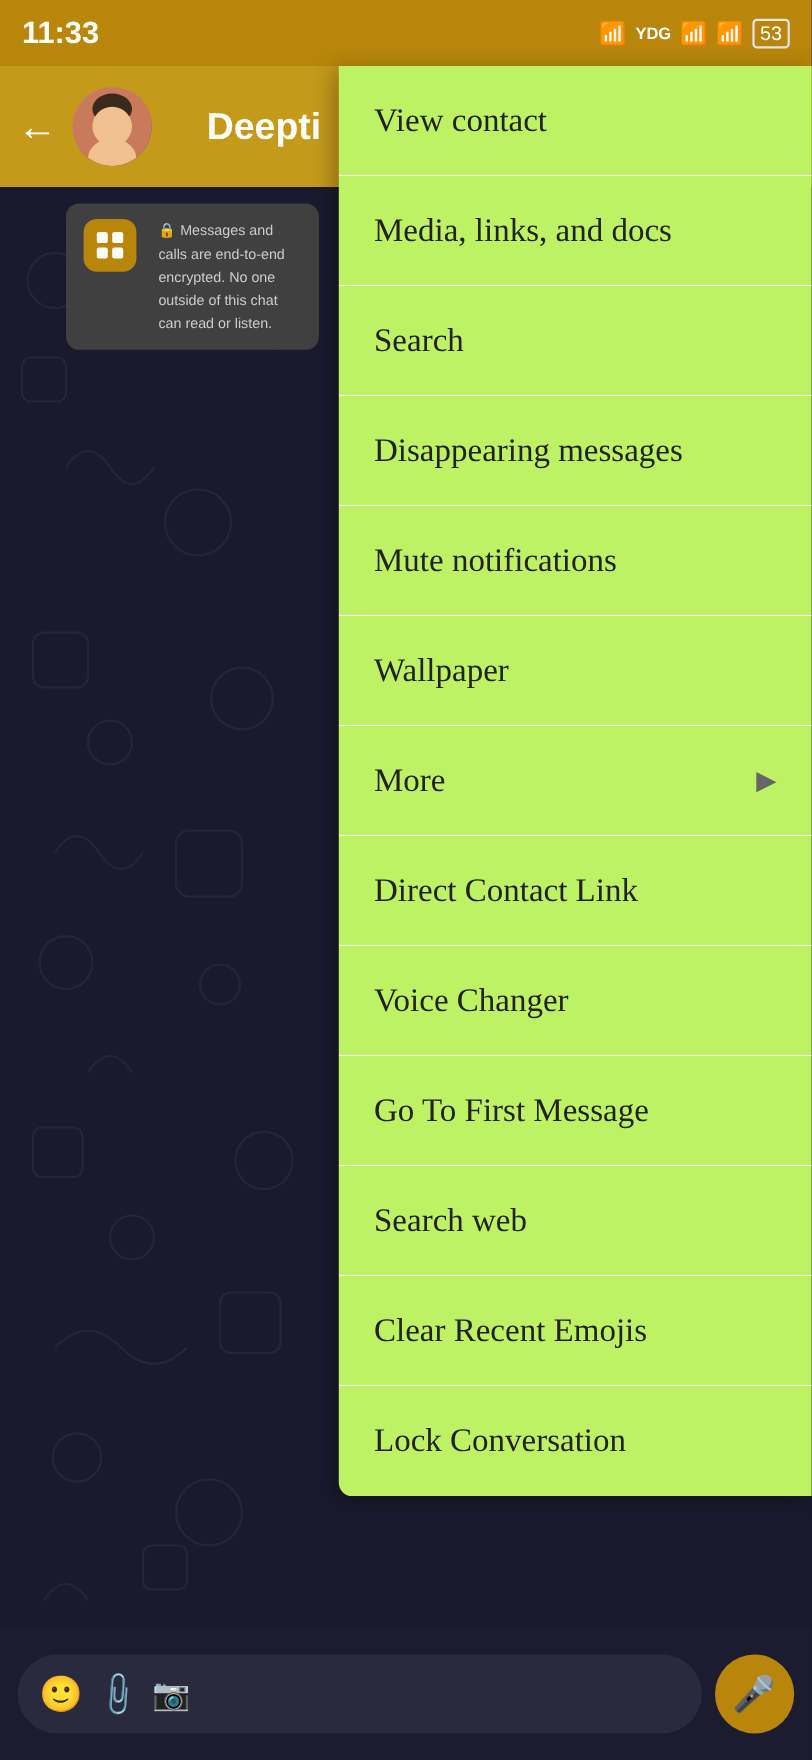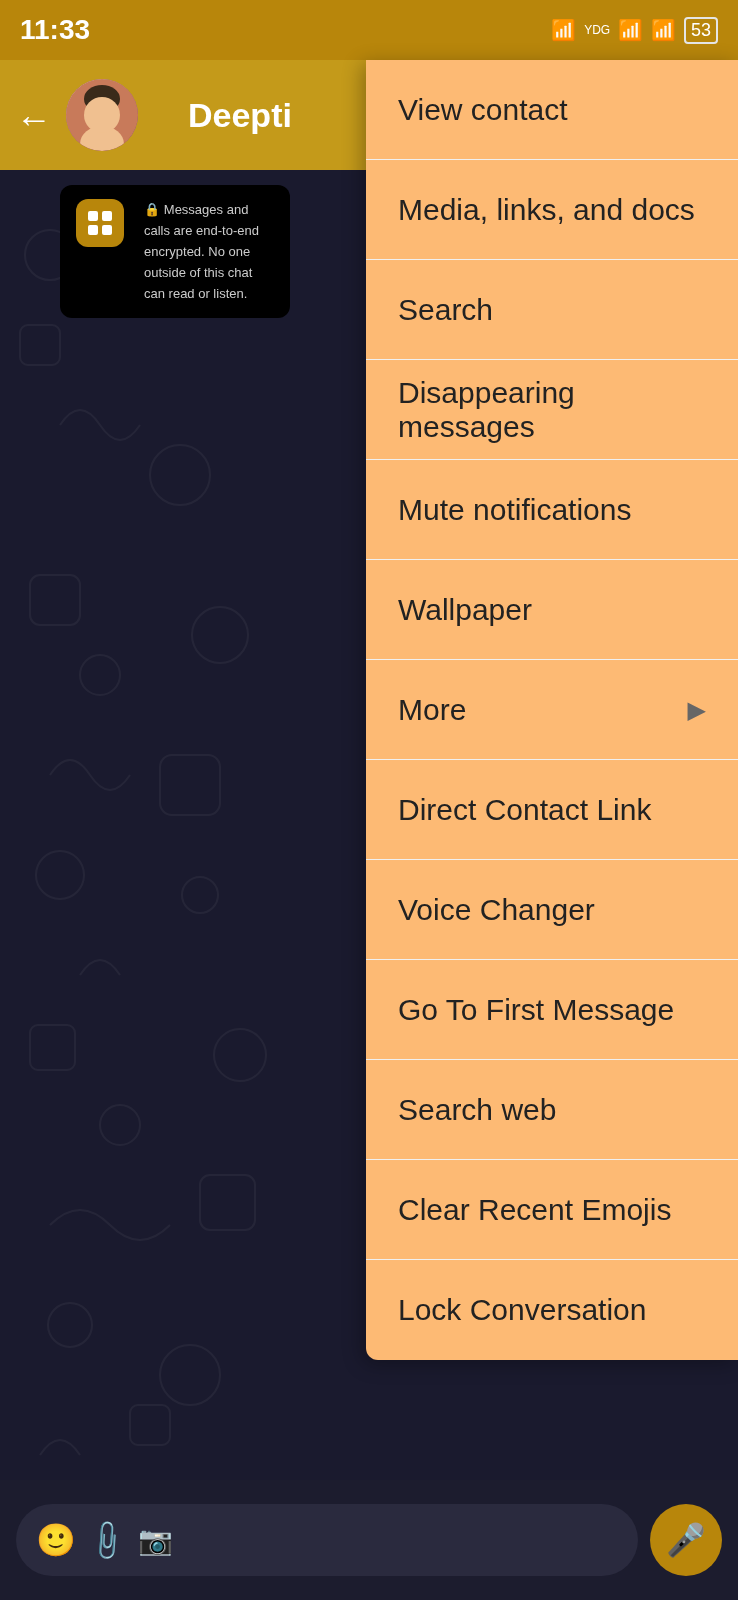--- a/index.html
+++ b/index.html
@@ -90,21 +90,21 @@
       font-size: 34px;
       font-weight: 600;
       margin-left: 36px;
     }
 
     
     .security-bubble {
       position: absolute;
       top: 185px;
       left: 60px;
-      background: #000000;
+      background: #404040;
       border-radius: 12px;
       padding: 14px 16px;
       width: 230px;
       z-index: 5;
     }
     .security-bubble-icon {
       width: 54px;
       height: 54px;
       background: #b8860b;
       border-radius: 12px;
@@ -176,27 +176,28 @@
     .mic-icon {
       font-size: 32px;
       color: white;
     }
 
     
     .dropdown-menu {
       position: absolute;
       top: 60px;
       right: 0;
-      width: 372px;
-      background: #fdba74;
+      width: 430px;
+      background: #bef264;
       border-radius: 0 0 0 12px;
       box-shadow: -4px 4px 20px rgba(0,0,0,0.3);
       z-index: 100;
       overflow-y: auto;
       max-height: 1480px;
+      font-family: Liberation Serif, serif;
     }
     .menu-item {
       display: flex;
       align-items: center;
       justify-content: space-between;
       padding: 0 32px;
       height: 100px;
       border-bottom: 1px solid #f0f0f0;
       cursor: pointer;
     }
@@ -227,21 +228,21 @@
       opacity: 0.08;
     }
   </style>
 </head>
 <body>
 
 <div class="status-bar">
   <span class="status-time">11:33</span>
   <div class="status-icons">
     <span class="status-icon-text">📶</span>
-    <span class="status-icon-text" style="font-size:12px;font-weight:normal;color:white;">YDG</span>
+    <span class="status-icon-text" style="font-size:15px;font-weight:bold;color:white;">YDG</span>
     <span class="status-icon-text">📶</span>
     <span class="status-icon-text">📶</span>
     <span class="status-icon-text" style="font-size:18px;border:2px solid #e5e5e5;padding:1px 5px;border-radius:4px;">
       <span>53</span>
     </span>
   </div>
 </div>
 
 <div class="header-bar">
   <span class="back-arrow">←</span>

